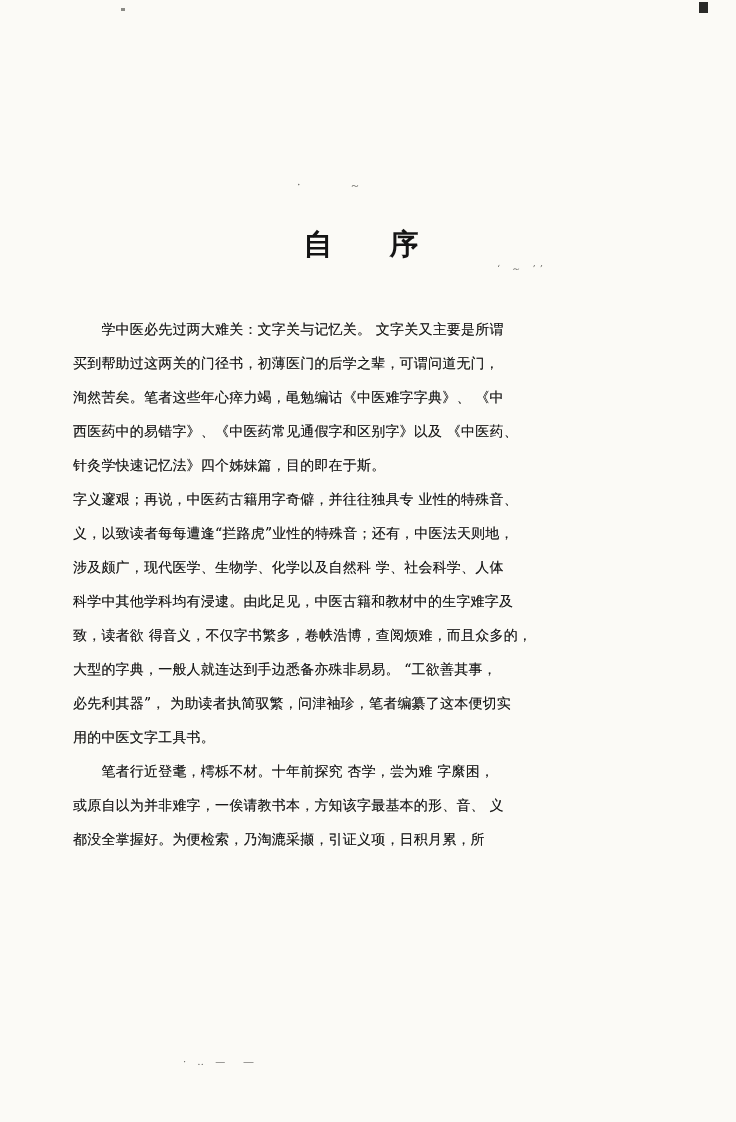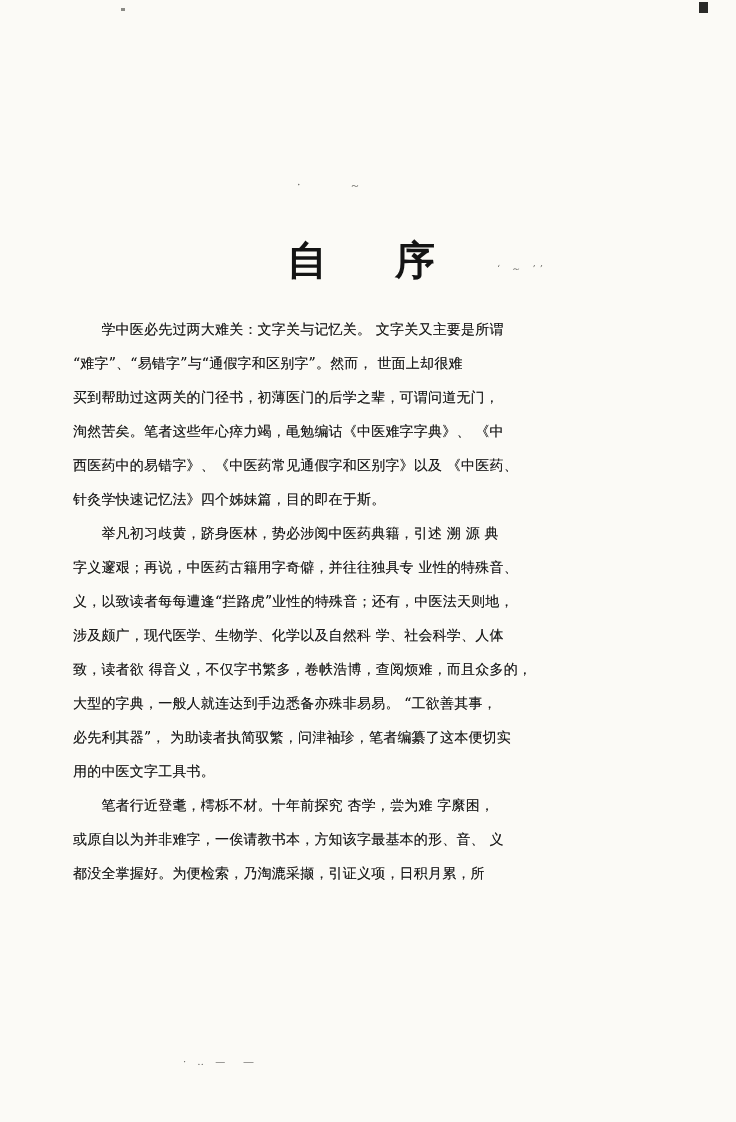--- a/index.html
+++ b/index.html
@@ -16,21 +16,21 @@
     overflow: hidden;
     color: #1a1a1a;
     font-family: "DejaVu Serif", "Liberation Serif", serif;
   }
   .doc-title {
     position: absolute;
     top: 206px;
     left: 0;
     width: 100%;
     text-align: center;
-    font-size: 40px;
+    font-size: 29px;
     font-weight: 700;
     letter-spacing: 14px;
     color: #141414;
   }
   .body-text {
     position: absolute;
     top: 312px;
     left: 73px;
     width: 600px;
   }
@@ -81,29 +81,28 @@
   <div class="speck speck-tl"></div>
 
   <div class="artifact artifact-title-noise">·      ～</div>
 
   <h1 class="doc-title">自　序</h1>
 
   <div class="artifact artifact-right-noise">‘ ～ ’’</div>
 
   <div class="body-text">
     <div class="text-line">　　学中医必先过两大难关：文字关与记忆关。 文字关又主要是所谓</div>
-    <div class="text-line">“难字”、“易错字”与“通假字和区别字”。然而， 世面上却很难</div>
     <div class="text-line">买到帮助过这两关的门径书，初薄医门的后学之辈，可谓问道无门，</div>
     <div class="text-line">洵然苦矣。笔者这些年心瘁力竭，黾勉编诂《中医难字字典》、 《中</div>
     <div class="text-line">西医药中的易错字》、《中医药常见通假字和区别字》以及 《中医药、</div>
     <div class="text-line">针灸学快速记忆法》四个姊妹篇，目的即在于斯。</div>
-    <div class="text-line">　　举凡初习歧黄，跻身医林，势必涉阅中医药典籍，引述 溯 源 典</div>
     <div class="text-line">字义邃艰；再说，中医药古籍用字奇僻，并往往独具专 业性的特殊音、</div>
     <div class="text-line">义，以致读者每每遭逢“拦路虎”业性的特殊音；还有，中医法天则地，</div>
     <div class="text-line">涉及颇广，现代医学、生物学、化学以及自然科 学、社会科学、人体</div>
+    <div class="text-line">科学中其他学科均有浸逮。由此足见，中医古籍和教材中的生字难字及</div>
     <div class="text-line">致，读者欲 得音义，不仅字书繁多，卷帙浩博，查阅烦难，而且众多的，</div>
     <div class="text-line">大型的字典，一般人就连达到手边悉备亦殊非易易。 “工欲善其事，</div>
     <div class="text-line">必先利其器”， 为助读者执简驭繁，问津袖珍，笔者编纂了这本便切实</div>
     <div class="text-line">用的中医文字工具书。</div>
     <div class="text-line">　　笔者行近登耄，樗栎不材。十年前探究 杏学，尝为难 字縻困，</div>
     <div class="text-line">或原自以为并非难字，一俟请教书本，方知该字最基本的形、音、 义</div>
     <div class="text-line">都没全掌握好。为便检索，乃淘漉采撷，引证义项，日积月累，所</div>
   </div>
 
   <div class="artifact artifact-bottom-noise">· ‥ —  ―</div>

